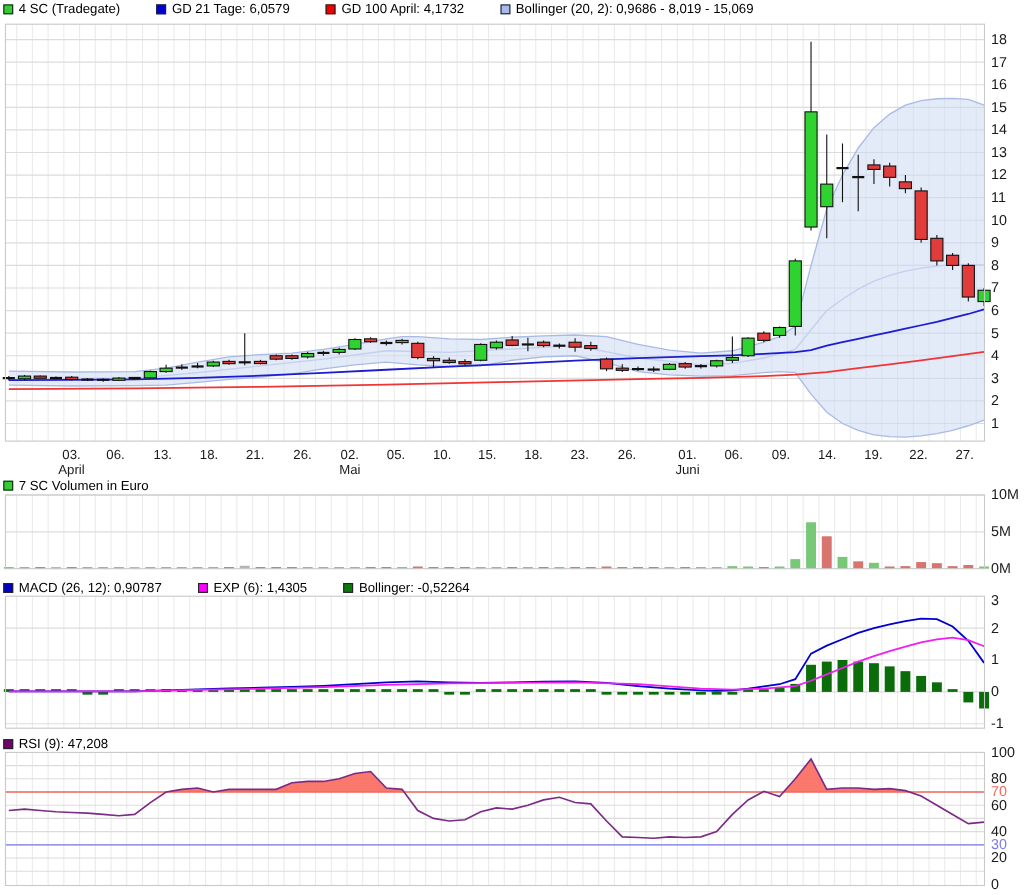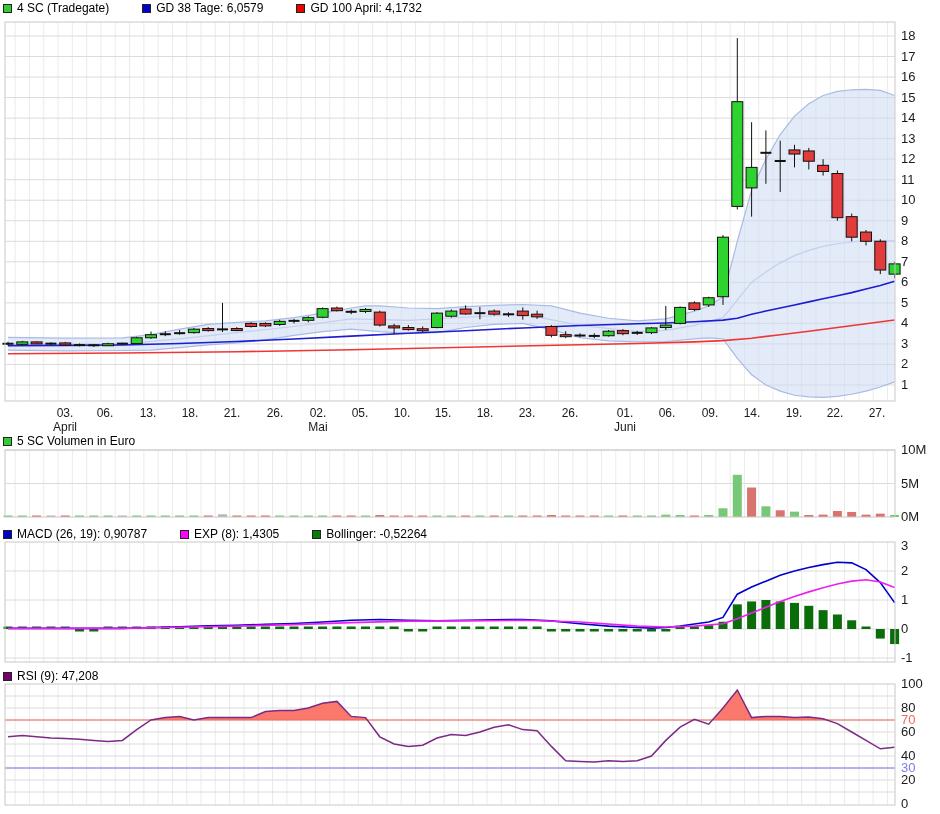--- a/index.html
+++ b/index.html
@@ -16,43 +16,47 @@
 
 <div class="chart-root">
 
   <div class="legend" style="top:1px;">
     <div class="legend-item">
       <span class="swatch" style="background: rgb(51, 204, 51);"></span>
       <span>4 SC (Tradegate)</span>
     </div>
     <div class="legend-item">
       <span class="swatch" style="background: rgb(0, 0, 204);"></span>
-      <span>GD 38 Tage: 6,0579</span>
+      <span>GD 21 Tage: 6,0579</span>
     </div>
     <div class="legend-item">
       <span class="swatch" style="background: rgb(238, 0, 0);"></span>
       <span>GD 100 April: 4,1732</span>
+    </div>
+    <div class="legend-item">
+      <span class="swatch" style="background: rgb(169, 185, 232);"></span>
+      <span>Bollinger (20, 2): 0,9686 - 8,019 - 15,069</span>
     </div>
   </div>
 
   <div class="legend" style="top:434px;">
     <div class="legend-item">
       <span class="swatch" style="background: rgb(51, 204, 51);"></span>
-      <span>5 SC Volumen in Euro</span>
+      <span>7 SC Volumen in Euro</span>
     </div>
   </div>
 
   <div class="legend" style="top:527px;">
     <div class="legend-item">
       <span class="swatch" style="background: rgb(0, 0, 204);"></span>
-      <span>MACD (26, 19): 0,90787</span>
+      <span>MACD (26, 12): 0,90787</span>
     </div>
     <div class="legend-item">
       <span class="swatch" style="background: rgb(255, 0, 255);"></span>
-      <span>EXP (8): 1,4305</span>
+      <span>EXP (6): 1,4305</span>
     </div>
     <div class="legend-item">
       <span class="swatch" style="background: rgb(10, 122, 10);"></span>
       <span>Bollinger: -0,52264</span>
     </div>
   </div>
 
   <div class="legend" style="top:669px;">
     <div class="legend-item">
       <span class="swatch" style="background: rgb(119, 0, 112);"></span>

